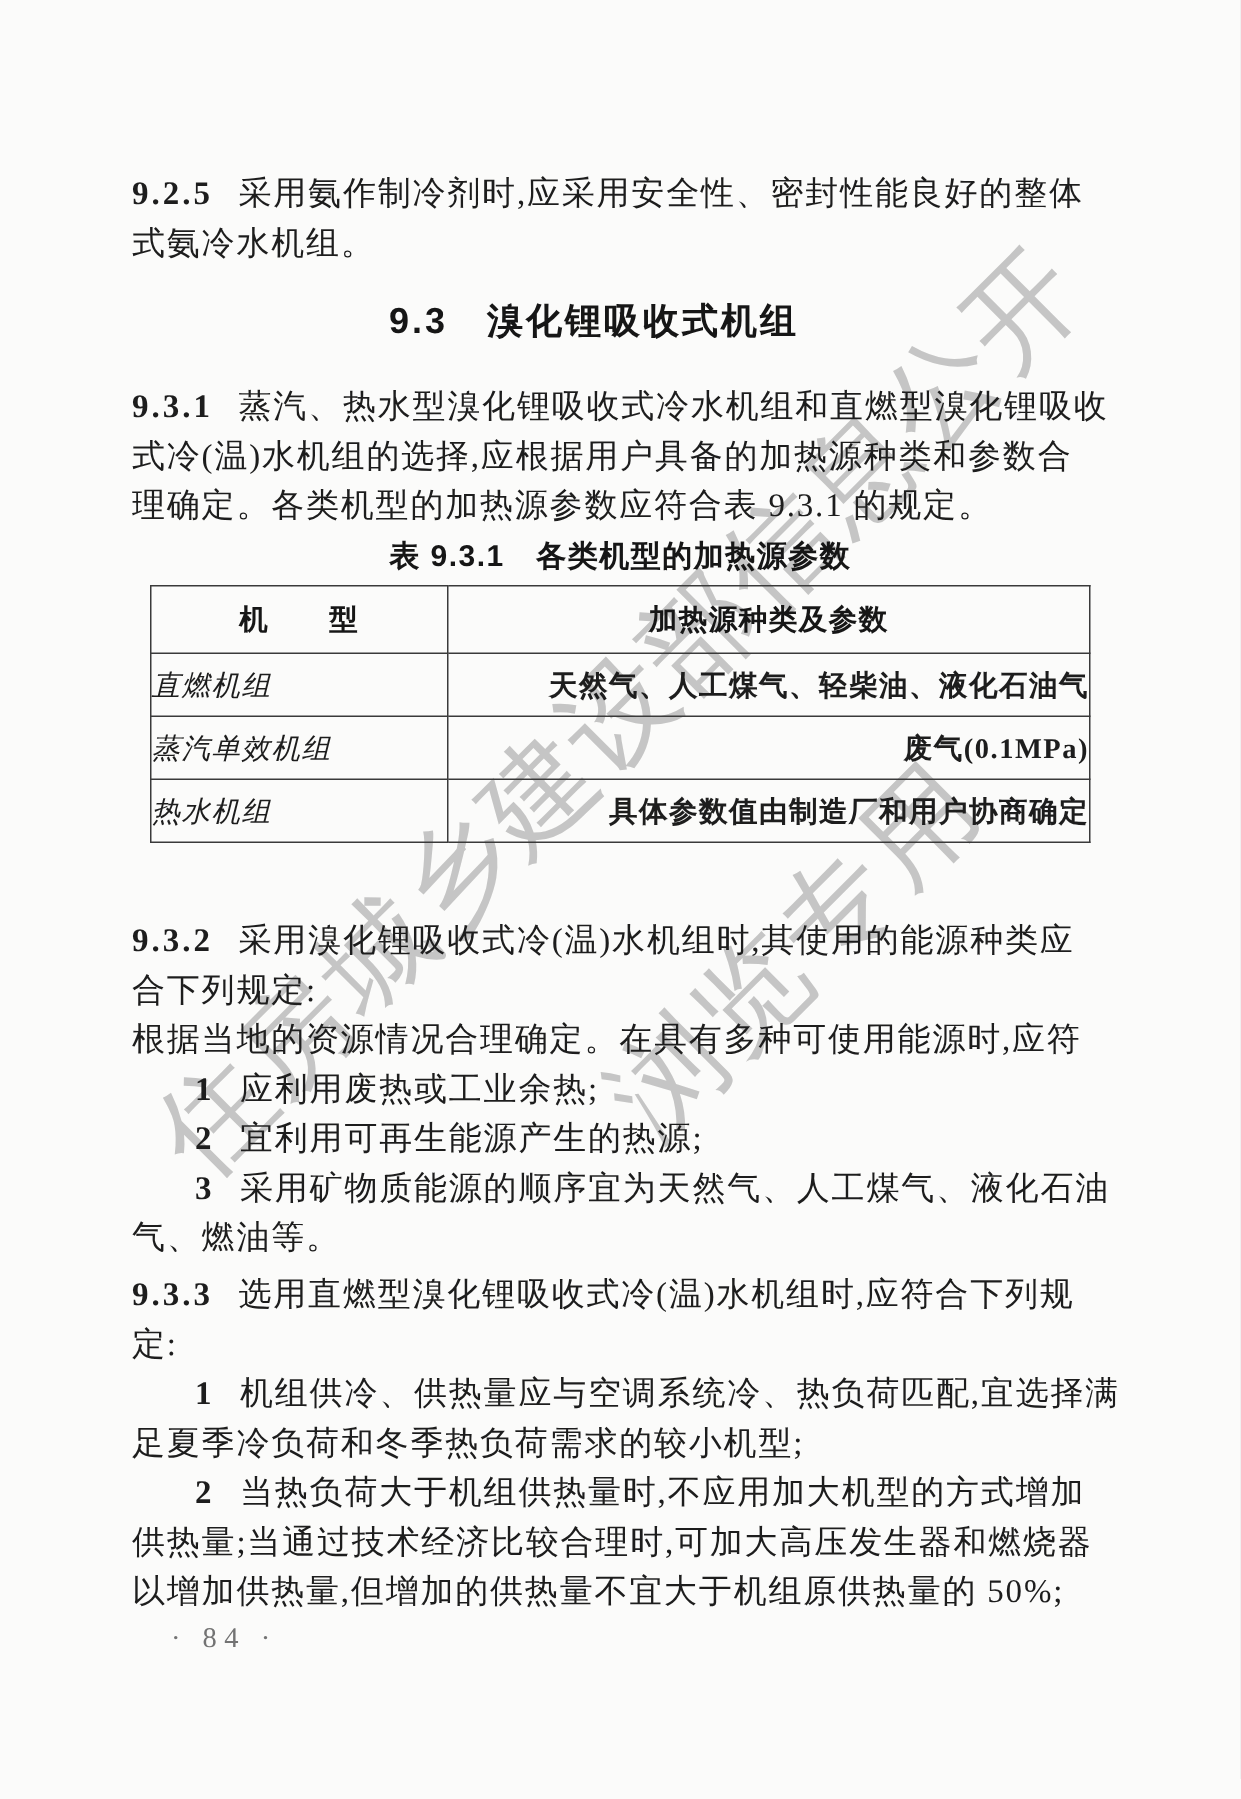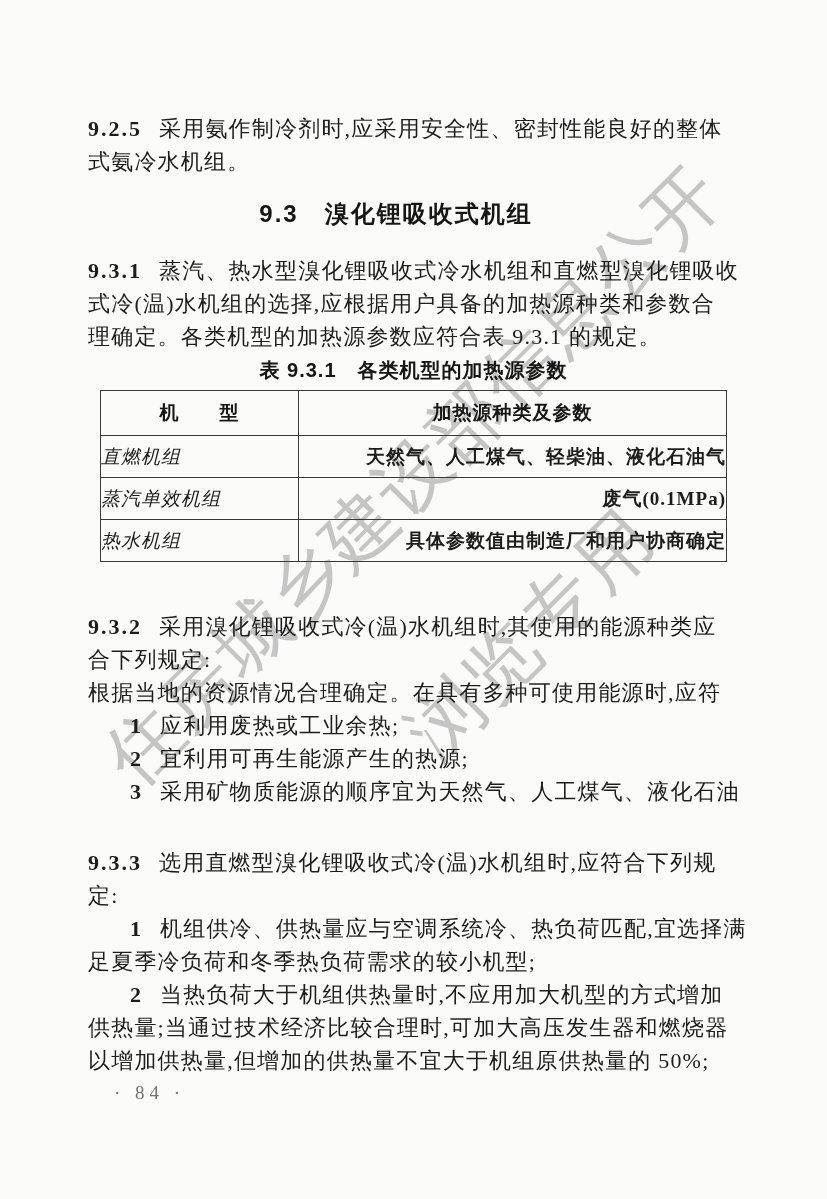--- a/index.html
+++ b/index.html
@@ -110,20 +110,21 @@
       </tbody>
   </table>
 
   <div class="block" id="p932">
       <div class="line"><span class="num">9.3.2</span><span>采用溴化锂吸收式冷(温)水机组时,其使用的能源种类应</span></div>
       <div class="line"><span>合下列规定:</span></div>
       <div class="line"><span>根据当地的资源情况合理确定。在具有多种可使用能源时,应符</span></div>
       <div class="line indent"><span class="num">1</span><span>应利用废热或工业余热;</span></div>
       <div class="line indent"><span class="num">2</span><span>宜利用可再生能源产生的热源;</span></div>
       <div class="line indent"><span class="num">3</span><span>采用矿物质能源的顺序宜为天然气、人工煤气、液化石油</span></div>
+      <div class="line"><span>气、燃油等。</span></div>
     </div>
 
   <div class="block" id="p933">
       <div class="line"><span class="num">9.3.3</span><span>选用直燃型溴化锂吸收式冷(温)水机组时,应符合下列规</span></div>
       <div class="line"><span>定:</span></div>
       <div class="line indent"><span class="num">1</span><span>机组供冷、供热量应与空调系统冷、热负荷匹配,宜选择满</span></div>
       <div class="line"><span>足夏季冷负荷和冬季热负荷需求的较小机型;</span></div>
       <div class="line indent"><span class="num">2</span><span>当热负荷大于机组供热量时,不应用加大机型的方式增加</span></div>
       <div class="line"><span>供热量;当通过技术经济比较合理时,可加大高压发生器和燃烧器</span></div>
       <div class="line"><span>以增加供热量,但增加的供热量不宜大于机组原供热量的 50%;</span></div>

